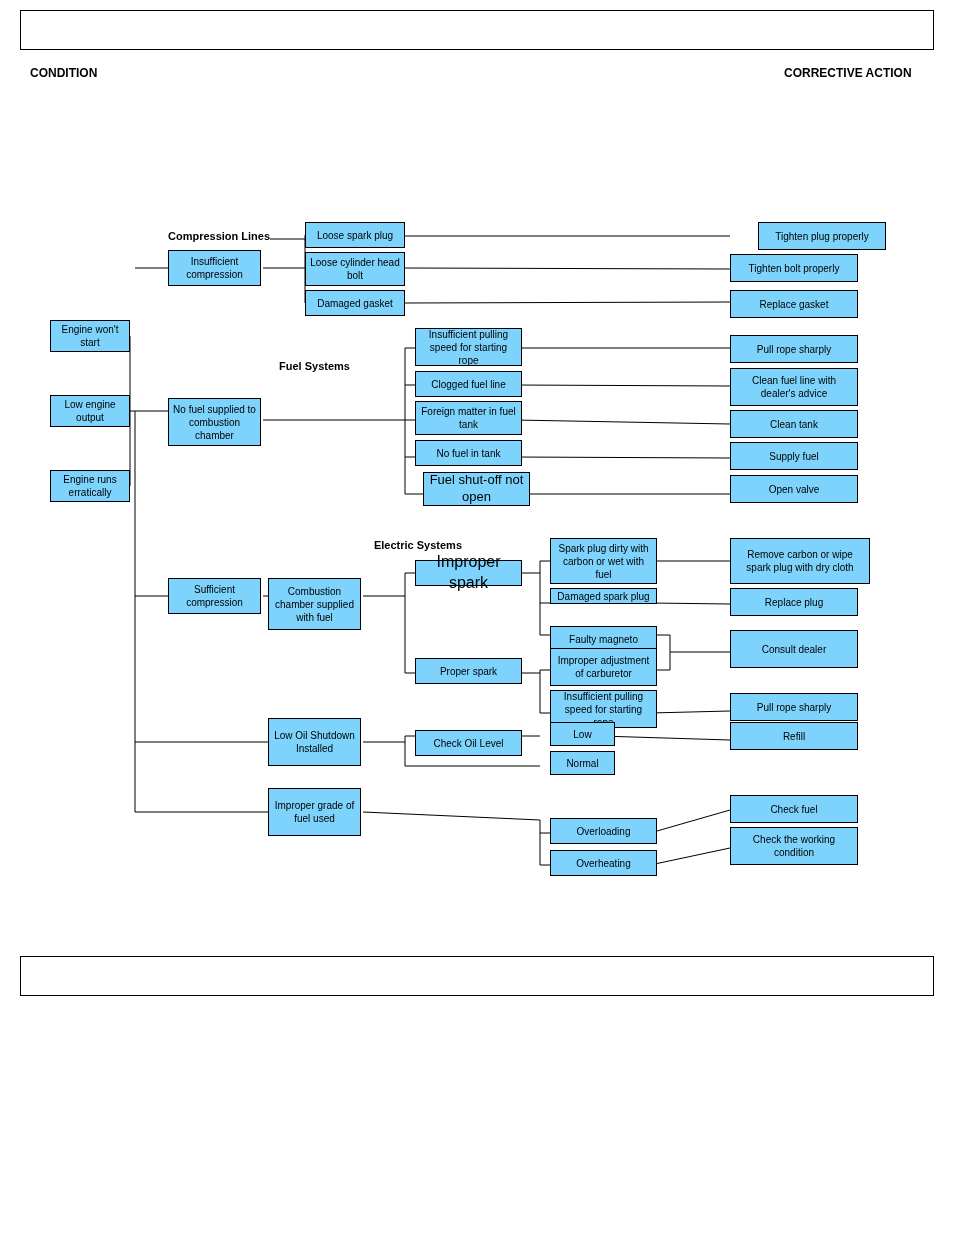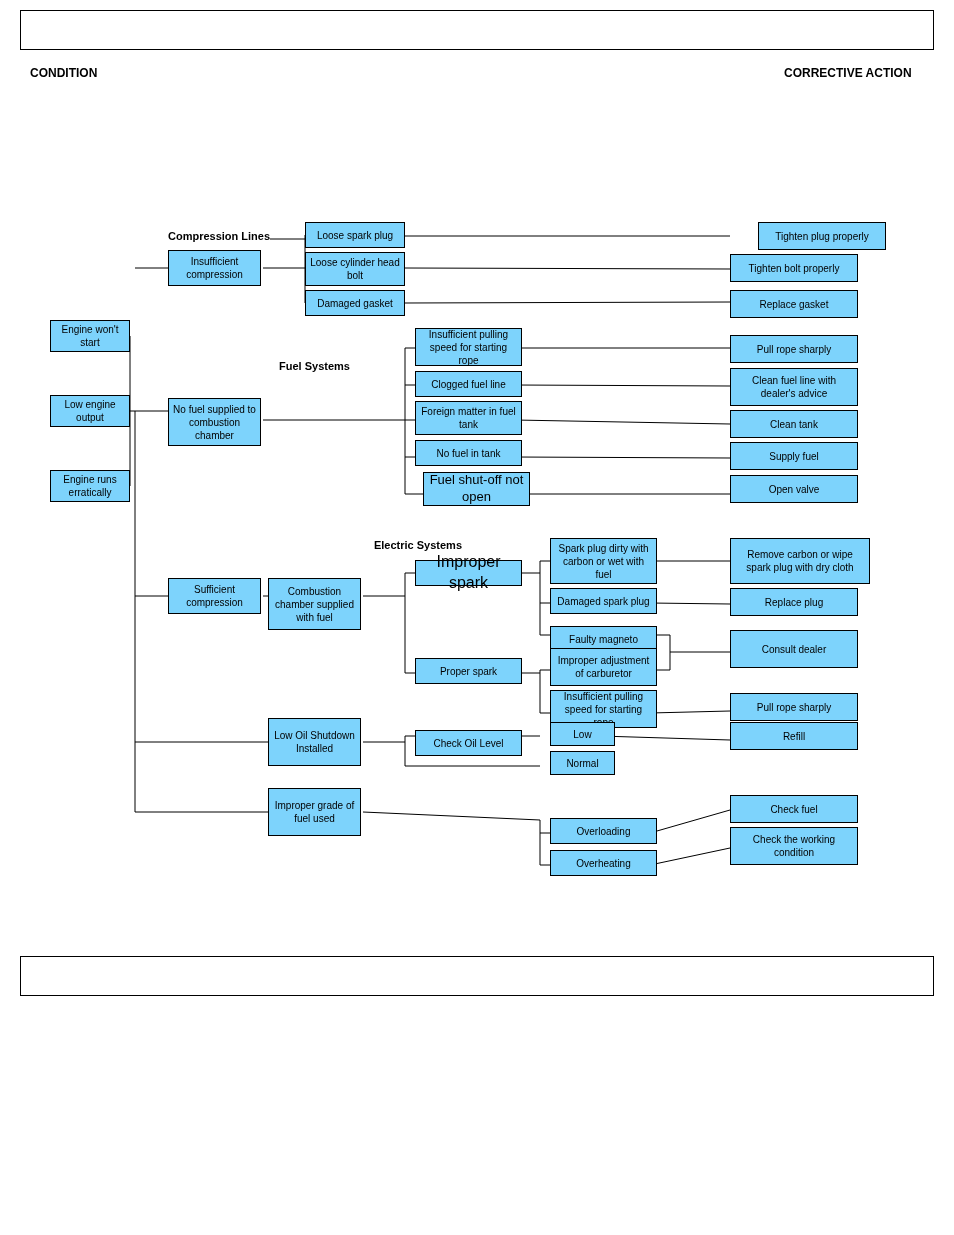--- a/index.html
+++ b/index.html
@@ -215,21 +215,21 @@
     <div class="box" style="left:285px; top:200px; width:100px; height:26px; font-size:10px;">Damaged gasket</div>
     <div class="box" style="left:395px; top:238px; width:107px; height:38px; font-size:10px;">Insufficient pulling speed for starting rope</div>
     <div class="box" style="left:395px; top:281px; width:107px; height:26px; font-size:10px;">Clogged fuel line</div>
     <div class="box" style="left:395px; top:311px; width:107px; height:34px; font-size:10px;">Foreign matter in fuel tank</div>
     <div class="box" style="left:395px; top:350px; width:107px; height:26px; font-size:10px;">No fuel in tank</div>
     <div class="box" style="left:403px; top:382px; width:107px; height:34px; font-size:13px;">Fuel shut-off not open</div>
     <div class="box" style="left:395px; top:470px; width:107px; height:26px; font-size:16px;">Improper spark</div>
     <div class="box" style="left:395px; top:568px; width:107px; height:26px; font-size:10px;">Proper spark</div>
     <div class="box" style="left:395px; top:640px; width:107px; height:26px; font-size:10px;">Check Oil Level</div>
     <div class="box" style="left:530px; top:448px; width:107px; height:46px; font-size:10px;">Spark plug dirty with carbon or wet with fuel</div>
-    <div class="box" style="left:530px; top:498px; width:107px; height:26px; font-size:10px;">Damaged spark plug</div>
+    <div class="box" style="left:530px; top:498px; width:107px; height:16px; font-size:10px;">Damaged spark plug</div>
     <div class="box" style="left:530px; top:528px; width:107px; height:26px; font-size:10px;margin-top:8px;">Faulty magneto</div>
     <div class="box" style="left:530px; top:558px; width:107px; height:38px; font-size:10px;">Improper adjustment of carburetor</div>
     <div class="box" style="left:530px; top:600px; width:107px; height:38px; font-size:10px;">Insufficient pulling speed for starting rope</div>
     <div class="box" style="left:530px; top:632px; width:65px; height:24px; font-size:10px;text-align:center;">Low</div>
     <div class="box" style="left:530px; top:661px; width:65px; height:24px; font-size:10px;">Normal</div>
     <div class="box" style="left:530px; top:728px; width:107px; height:26px; font-size:10px;">Overloading</div>
     <div class="box" style="left:530px; top:760px; width:107px; height:26px; font-size:10px;">Overheating</div>
 
     <div class="box" style="left:738px; top:132px; width:128px; height:28px; font-size:10px;">Tighten plug properly</div>
     <div class="box" style="left:710px; top:164px; width:128px; height:28px; font-size:10px;">Tighten bolt properly</div>

